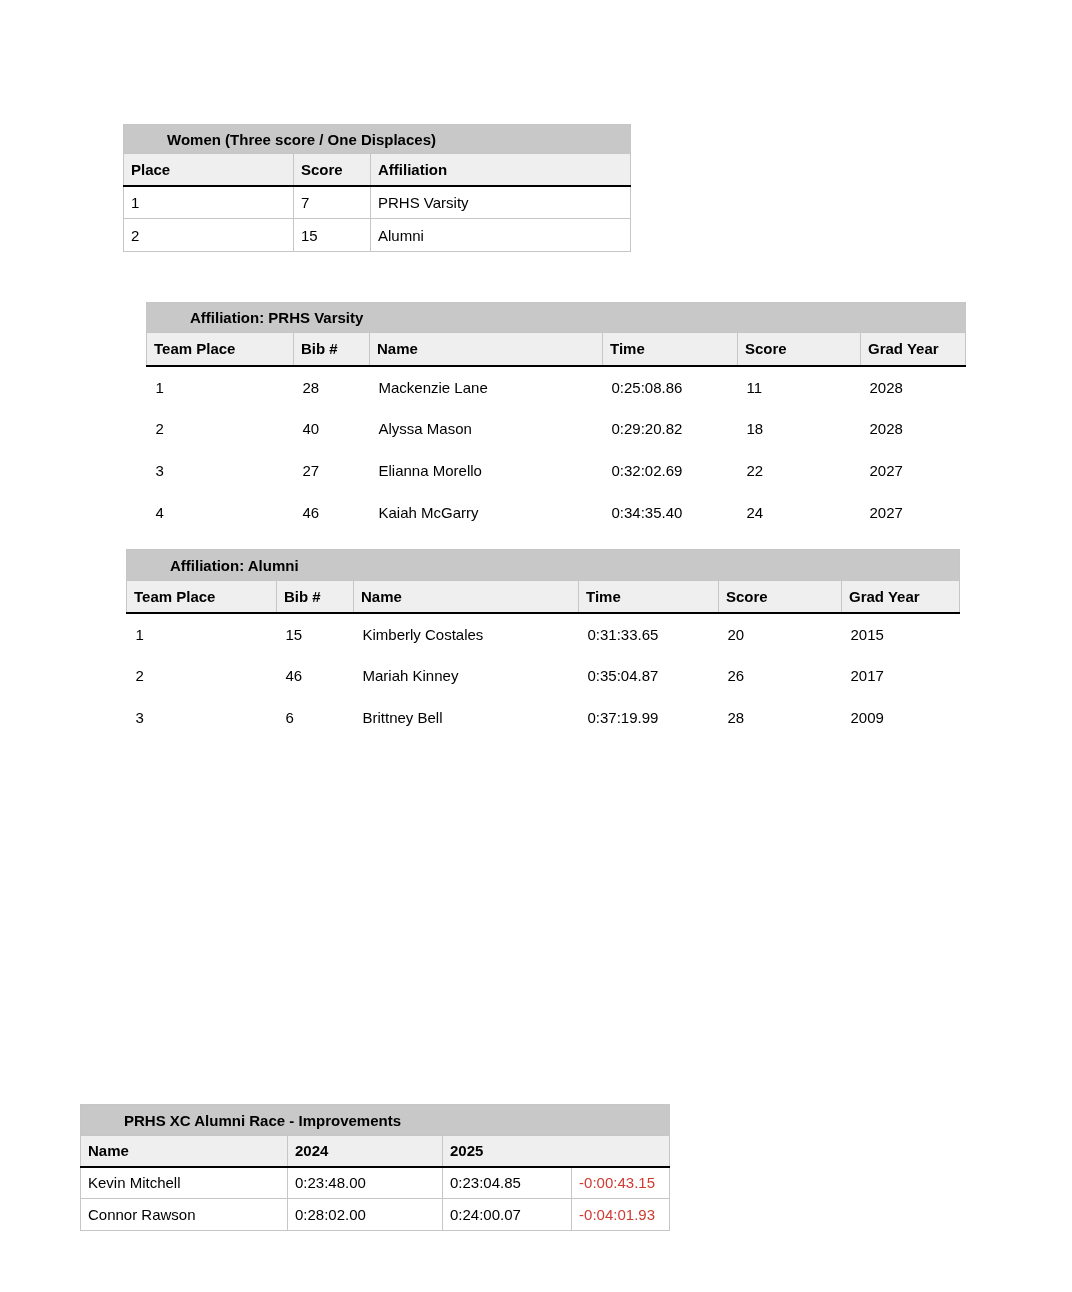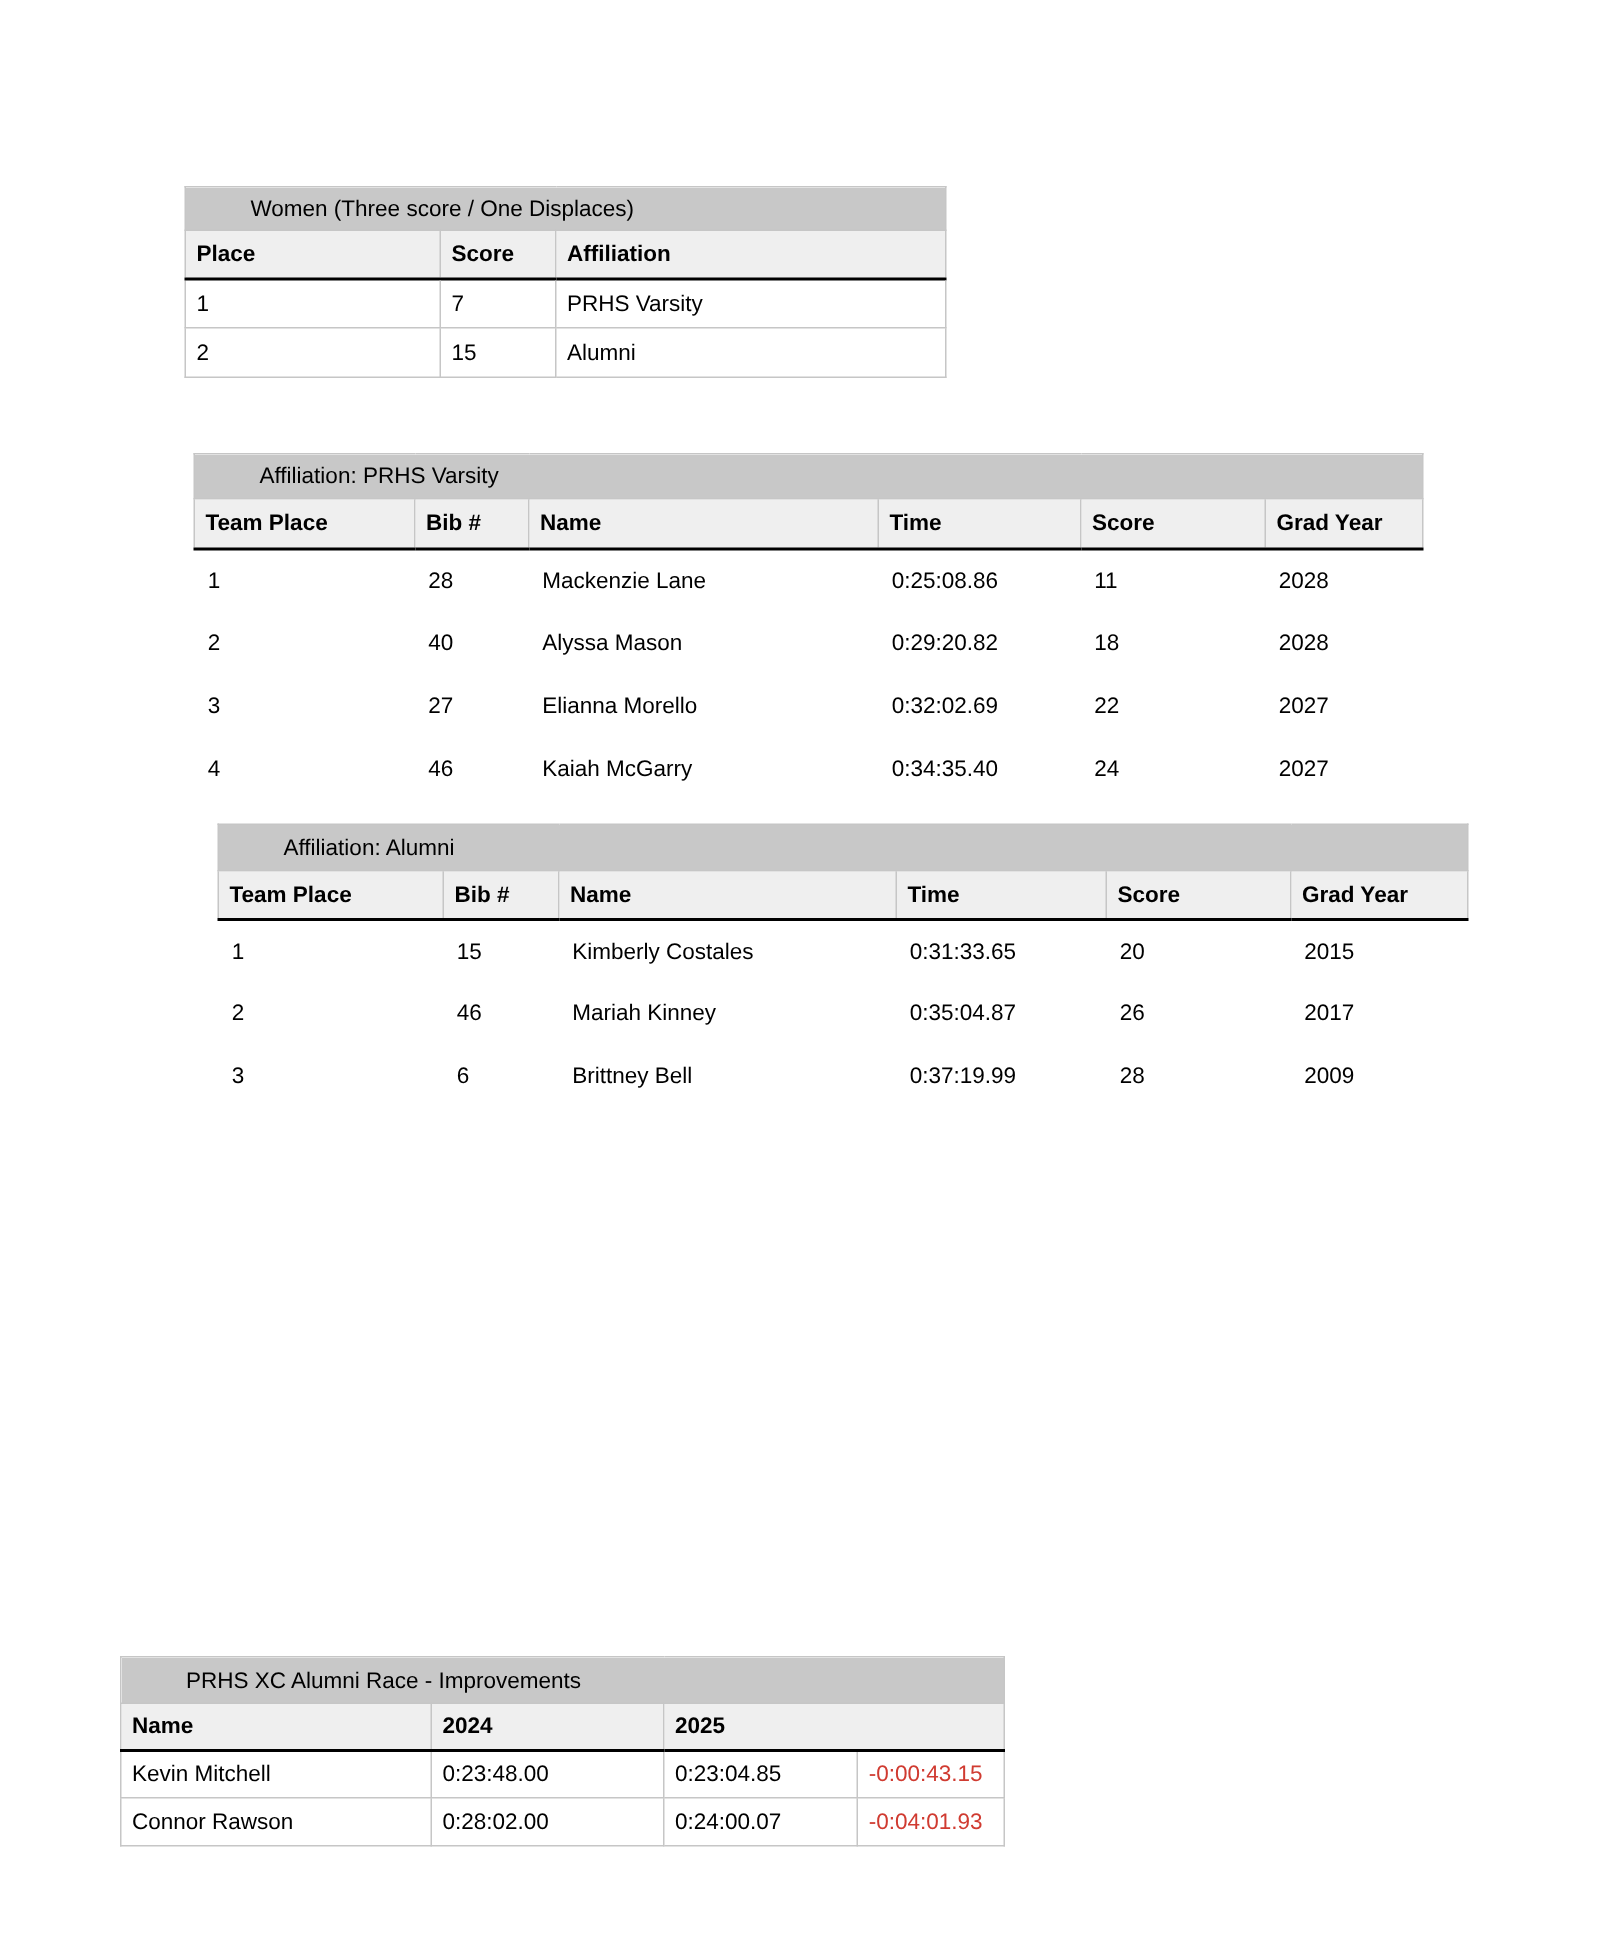--- a/index.html
+++ b/index.html
@@ -24,21 +24,21 @@
     font-size:15px;
   }
   .t th,.t td{
     text-align:left;vertical-align:middle;
     padding:0 0 0 7px;
     white-space:nowrap;overflow:hidden;
     font-weight:normal;
   }
   .t tr.title th{
     background:var(--title-bg);
-    font-weight:normal;
+    font-weight:bold;
     border:1px solid var(--border);
     padding-left:43px;
   }
   .t tr.head th{
     background:var(--header-bg);
     font-weight:bold;
     border:1px solid var(--border);
     border-bottom:2px solid var(--rule);
   }
   
@@ -79,21 +79,21 @@
     <td>PRHS Varsity</td>
   </tr>
   <tr class="row" style="height:33px;">
     <td>2</td>
     <td>15</td>
     <td>Alumni</td>
   </tr>
 </tbody>
   </table>
 
-<table class="t open" style="left:129px;top:302px;width:819px;">
+<table class="t open" style="left:146px;top:302px;width:819px;">
   <colgroup>
     <col style="width:147px">
       <col style="width:76px">
       <col style="width:233px">
     <col style="width:135px">
       <col style="width:123px">
       <col style="width:105px">
   </colgroup>
   <tbody>
       <tr class="title" style="height:30px;">
@@ -135,21 +135,21 @@
     <td>4</td>
     <td>46</td>
     <td>Kaiah McGarry</td>
     <td>0:34:35.40</td>
     <td>24</td>
     <td>2027</td>
   </tr>
 </tbody>
   </table>
 
-<table class="t open" style="left:145px;top:549px;width:833px;">
+<table class="t open" style="left:126px;top:549px;width:833px;">
   <colgroup>
     <col style="width:150px">
       <col style="width:77px">
       <col style="width:225px">
     <col style="width:140px">
       <col style="width:123px">
       <col style="width:118px">
   </colgroup>
   <tbody>
       <tr class="title" style="height:31px;">

